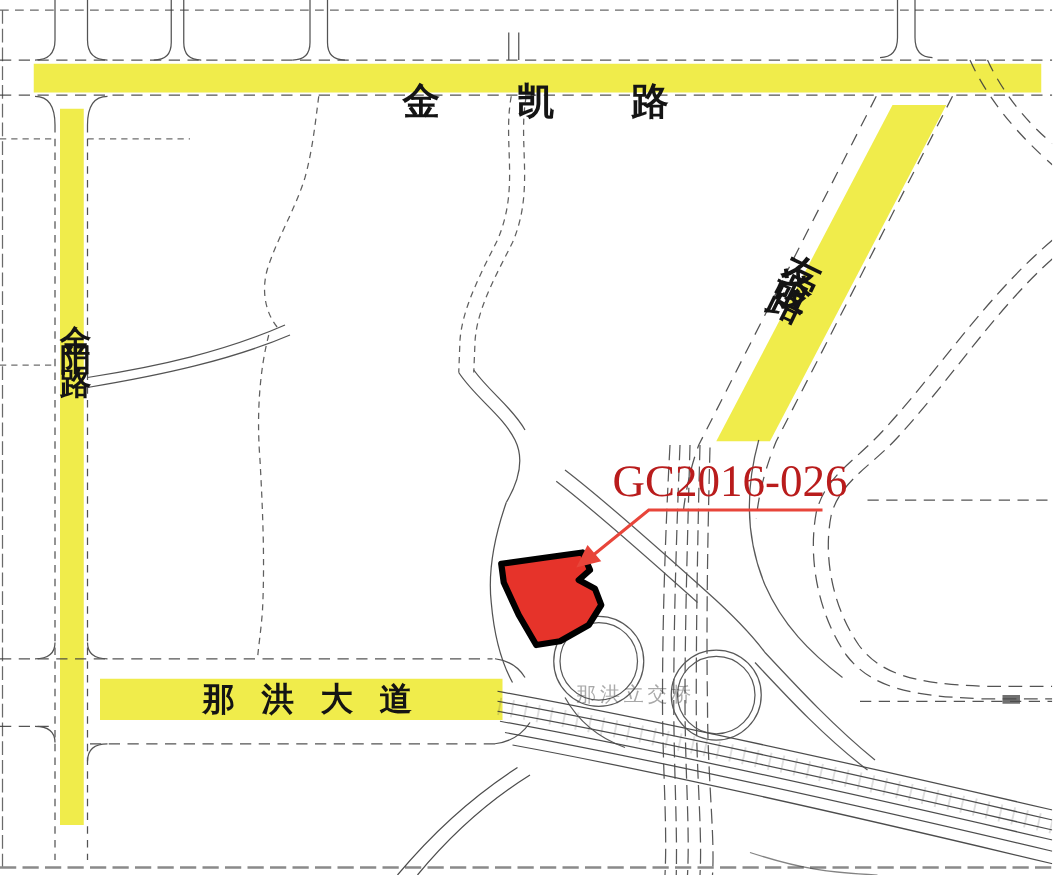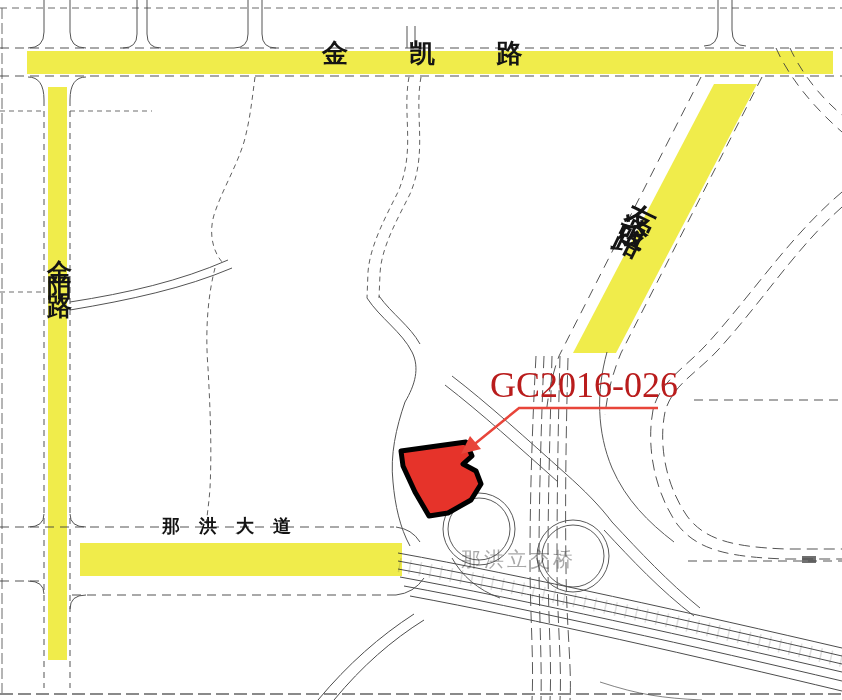--- a/index.html
+++ b/index.html
@@ -1,28 +1,28 @@
 <!DOCTYPE html>
 <html><head>
 <meta charset="utf-8">
 <style>
   html,body{margin:0;padding:0;background:#fff;}
   #stage{position:relative;width:842px;height:700px;background:#ffffff;overflow:hidden;
          font-family:"Liberation Sans","DejaVu Sans",sans-serif;}
   .lbl{position:absolute;color:#141414;font-weight:700;white-space:nowrap;}
-  #lbl-jinkai{left:322px;top:36px;font-size:26px;letter-spacing:27px;}
-  #lbl-nahong{left:162px;top:514px;font-size:18px;letter-spacing:7px;}
+  #lbl-jinkai{left:322px;top:61px;font-size:30px;letter-spacing:27px;font-family:Liberation Serif, serif;}
+  #lbl-nahong{left:162px;top:542px;font-size:26px;letter-spacing:7px;}
   #lbl-jinyang{left:44px;top:240px;font-size:25px;letter-spacing:17px;
                writing-mode:vertical-rl;text-orientation:upright;}
   #lbl-youyi{left:628px;top:182px;font-size:30px;letter-spacing:13px;
              writing-mode:vertical-rl;text-orientation:upright;
              transform:rotate(26deg);transform-origin:center center;}
   #lbl-parcel{left:490px;top:364px;font-size:36px;font-weight:400;color:#b91c1c;
               font-family:"Liberation Serif","DejaVu Serif",serif;letter-spacing:0px;}
-  #lbl-interchange{left:461px;top:546px;font-size:20px;font-weight:400;color:#9a9a9a;
+  #lbl-interchange{left:461px;top:546px;font-size:16px;font-weight:400;color:#9a9a9a;
                    letter-spacing:3px;opacity:.85;}
   #corner-mark{position:absolute;left:802px;top:556px;width:14px;height:7px;
                background:#4c4c4c;opacity:.8;}
   svg{position:absolute;left:0;top:0;}
 </style>
 </head>
 <body>
 
 <div id="stage">
 

